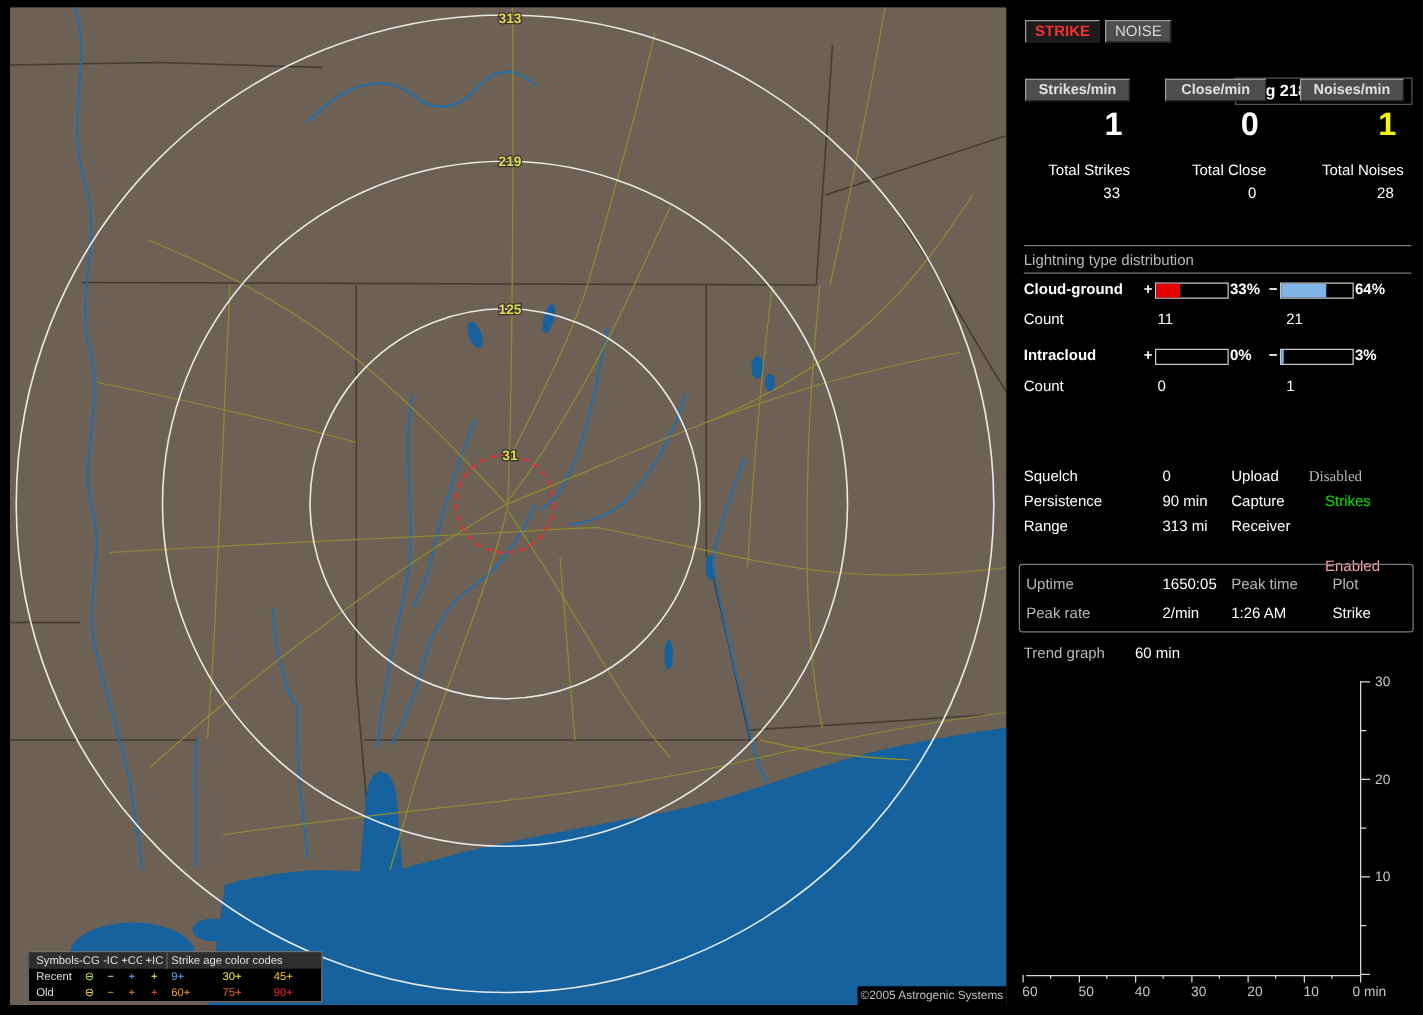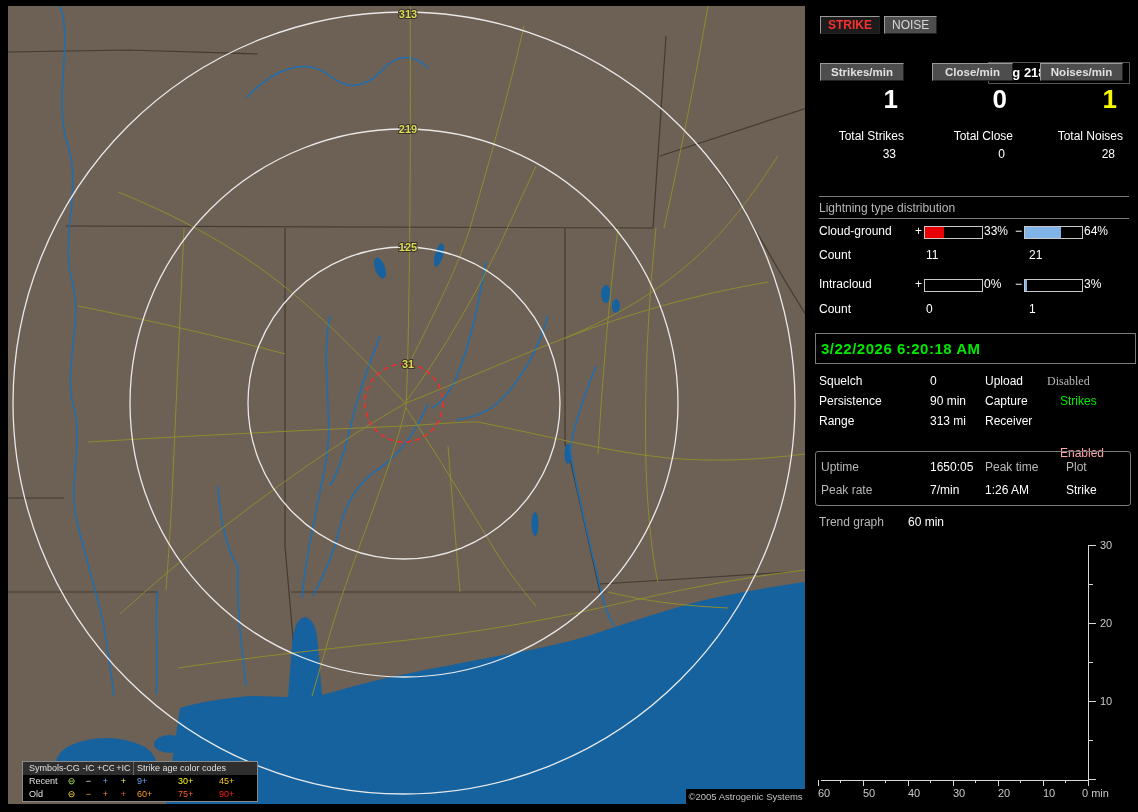--- a/index.html
+++ b/index.html
@@ -18,21 +18,21 @@
   .lg-c{text-align:center;}
   .lg-age-title{grid-column:6/9;border-left:1px solid #666;padding-left:3px;}
   .lg-age{border-left:1px solid transparent;padding-left:3px;}
   .lg-label{padding-left:6px;}
   #copyright{position:absolute;left:678px;top:783px;width:119px;height:15px;background:#000;
              color:#c0c0c0;font-size:9.5px;line-height:15px;text-align:center;}
   
   #panel{position:absolute;left:813px;top:0;width:325px;height:812px;background:#000;}
   .t{position:absolute;font-size:12px;white-space:nowrap;}
   .gray{color:#b8b8b8;}
-  .bold{font-weight:normal;text-align:right;}
+  .bold{font-weight:bold;text-align:right;}
   .hr{position:absolute;left:6px;width:310px;height:1px;background:#7a7a7a;}
   .mode-btn{font-size:12px;font-weight:bold;height:18px;padding:0 7px;cursor:pointer;
             border:1px solid;border-color:#9a9a9a #222 #222 #9a9a9a;}
   .strike{background:#1c1c1c;color:#f83030;}
   .noise{background:#4d4d4d;color:#d8d8d8;font-weight:normal;}
   .bng-box{background:#000;border:1px solid #555;line-height:20px;margin-top:48px;}
   .bng-label{position:absolute;left:6px;font-size:13px;font-weight:bold;color:#fff;}
   .bng-range{position:absolute;right:6px;font-size:13px;font-weight:bold;color:#00e850;}
   .ratecol{position:absolute;display:flex;flex-direction:column;}
   .rate-btn{height:18px;width:100%;font-size:11.5px;background:#4d4d4d;color:#e0e0e0;
@@ -224,21 +224,20 @@
   <span class="t bold" style="left:202px;top:277px;">−</span>
   <div class="bar" style="left:211px;top:279px;">
     <div class="bar-fill" style="background-color: rgb(128, 180, 232); width: 3%;"></div>
   </div>
   <span class="t bold" style="left:271px;top:277px;">3%</span>
 
   <span class="t" style="left:6px;top:302px;">Count</span>
   <span class="t" style="left:113px;top:302px;">0</span>
   <span class="t" style="left:216px;top:302px;">1</span>
 
-  <div id="datetime-box">3/22/2026 6:20:18 AM</div>
 
   <span class="t" style="left:6px;top:374px;">Squelch</span>
   <span class="t" style="left:117px;top:374px;">0</span>
   <span class="t" style="left:172px;top:374px;">Upload</span>
   <span class="t" style="left: 234px; top: 374px; color: rgb(184, 184, 184); font-family: Liberation Serif, serif;">Disabled</span>
 
   <span class="t" style="left:6px;top:394px;">Persistence</span>
   <span class="t" style="left:117px;top:394px;">90 min</span>
   <span class="t" style="left:172px;top:394px;">Capture</span>
   <span class="t" style="left: 247px; top: 394px; color: rgb(0, 232, 0);">Strikes</span>
@@ -247,21 +246,21 @@
   <span class="t" style="left:117px;top:414px;">313 mi</span>
   <span class="t" style="left:172px;top:414px;">Receiver</span>
   <span class="t" style="left: 247px; top: 414px; color: #fca5a5; margin-top: 32px;">Enabled</span>
 
   <div id="status-box"></div>
   <span class="t gray" style="left:8px;top:460px;">Uptime</span>
   <span class="t" style="left:117px;top:460px;">1650:05</span>
   <span class="t gray" style="left:172px;top:460px;">Peak time</span>
   <span class="t gray" style="left:253px;top:460px;">Plot</span>
   <span class="t gray" style="left:8px;top:483px;">Peak rate</span>
-  <span class="t" style="left:117px;top:483px;">7/min</span>
+  <span class="t" style="left:117px;top:483px;">2/min</span>
   <span class="t" style="left:172px;top:483px;">1:26 AM</span>
   <span class="t" style="left:253px;top:483px;">Strike</span>
 
   <span class="t gray" style="left:6px;top:515px;">Trend graph</span>
   <span class="t" style="left:95px;top:515px;">60 min</span>
 
   <svg class="abs" style="left:0;top:532px;" width="325" height="280" viewBox="0 0 325 280">
     <g stroke="#d8d8d8" stroke-width="1">
       <line x1="275.5" y1="13" x2="275.5" y2="248"></line>
       <line x1="8" y1="248.5" x2="276" y2="248.5"></line>

